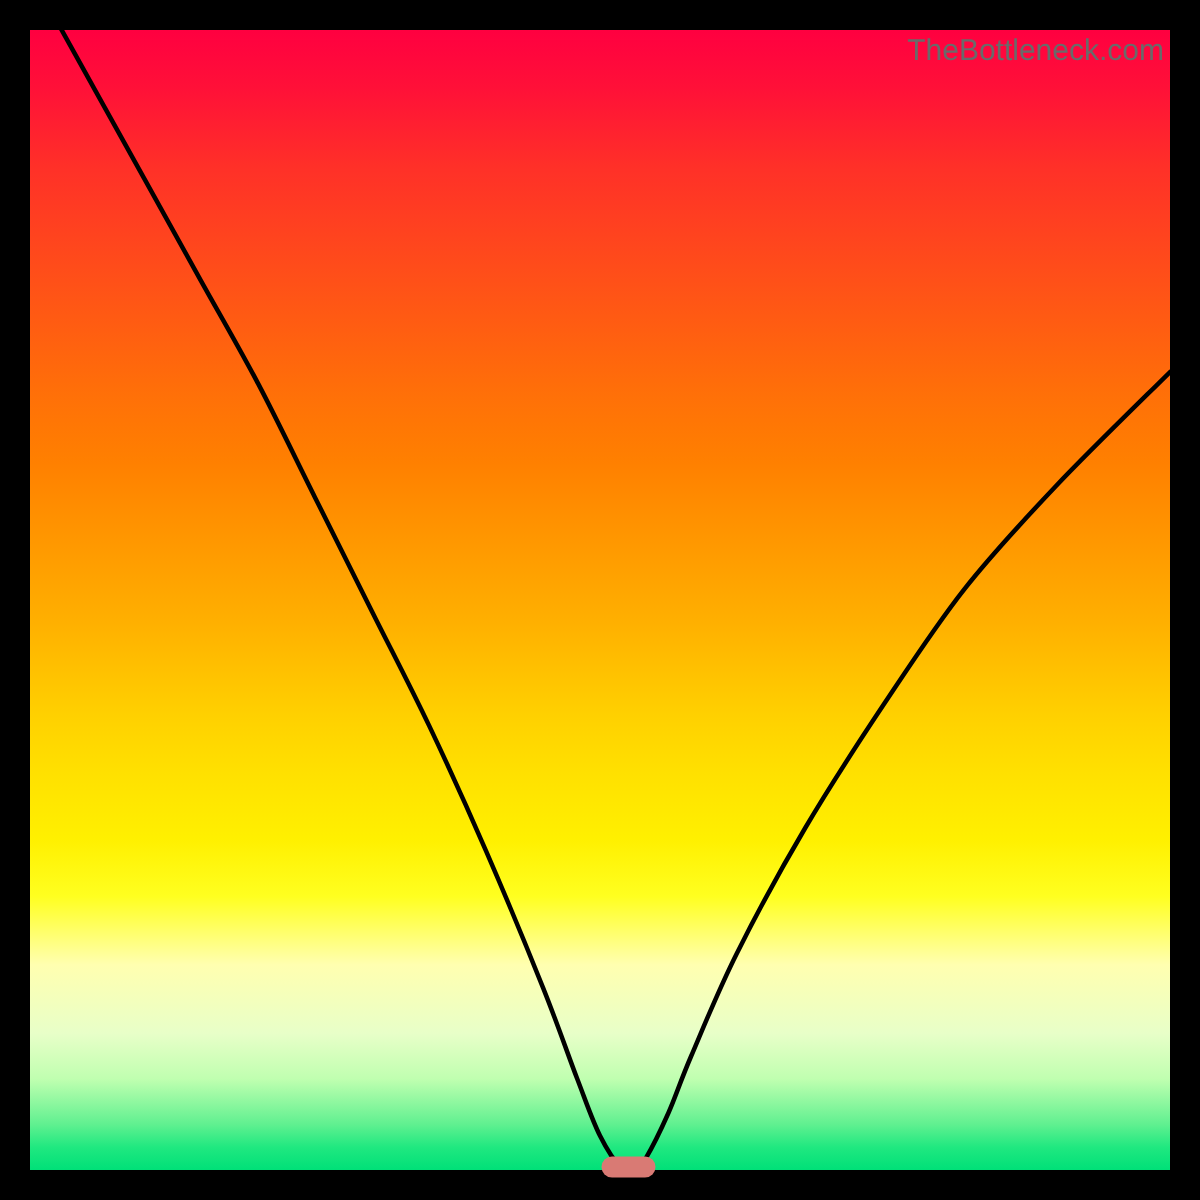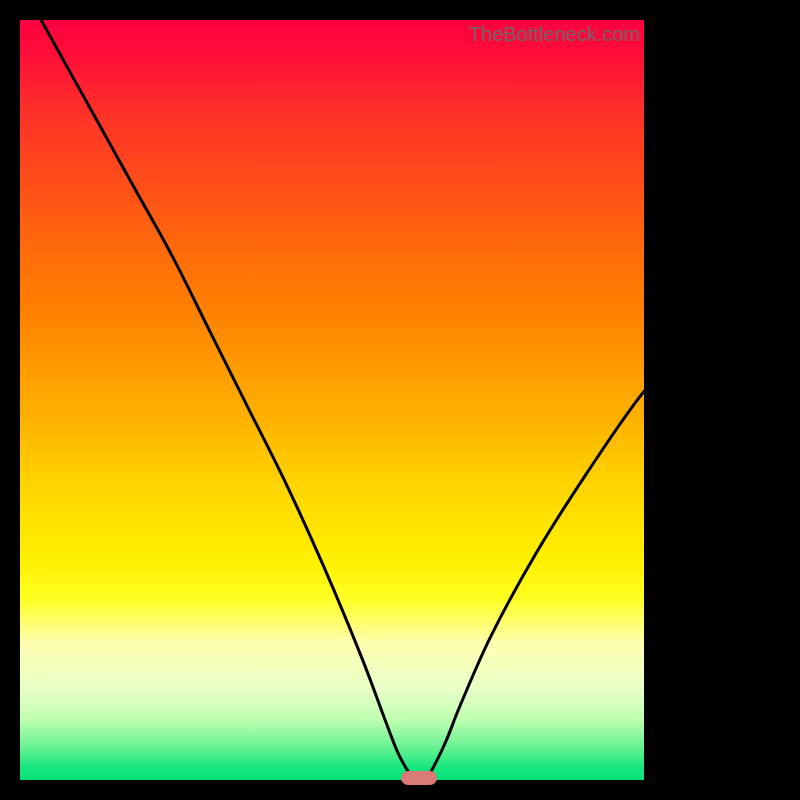--- a/index.html
+++ b/index.html
@@ -7,21 +7,21 @@
   .frame {
     width: 800px;
     height: 800px;
     background: #000;
     position: relative;
   }
   .plot-area {
     position: absolute;
     left: 20px;
     top: 20px;
-    width: 624px;
+    width: 760px;
     height: 760px;
     background: linear-gradient(to bottom,
       #ff0040 0%,
       #ff1038 5%,
       #ff3028 12%,
       #ff5018 22%,
       #ff7008 32%,
       #ff8000 38%,
       #ff9800 45%,
       #ffb000 52%,

